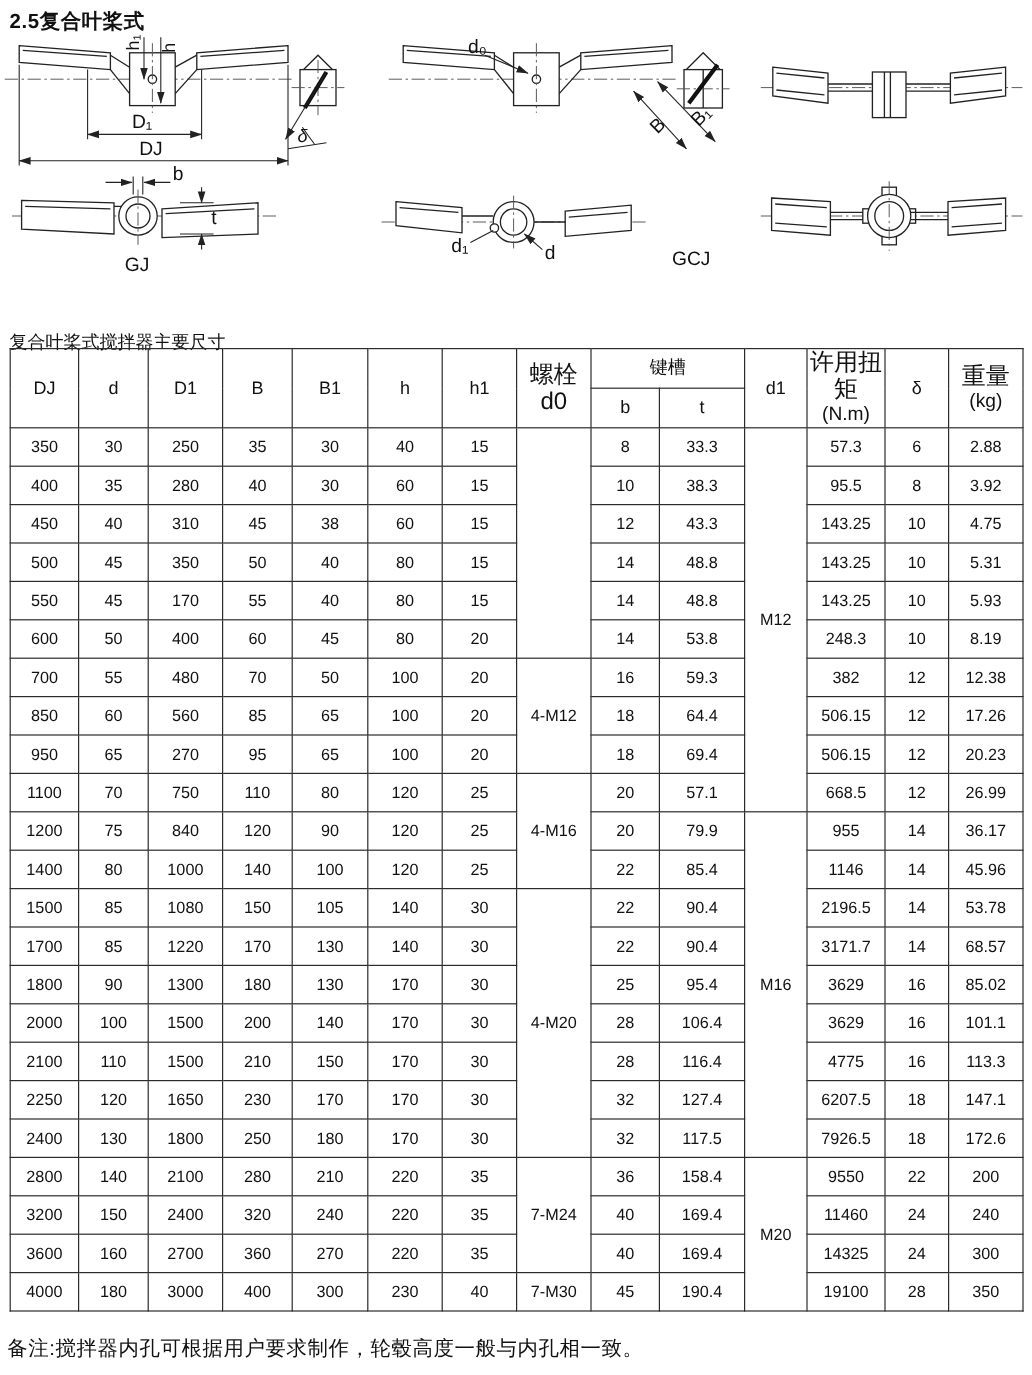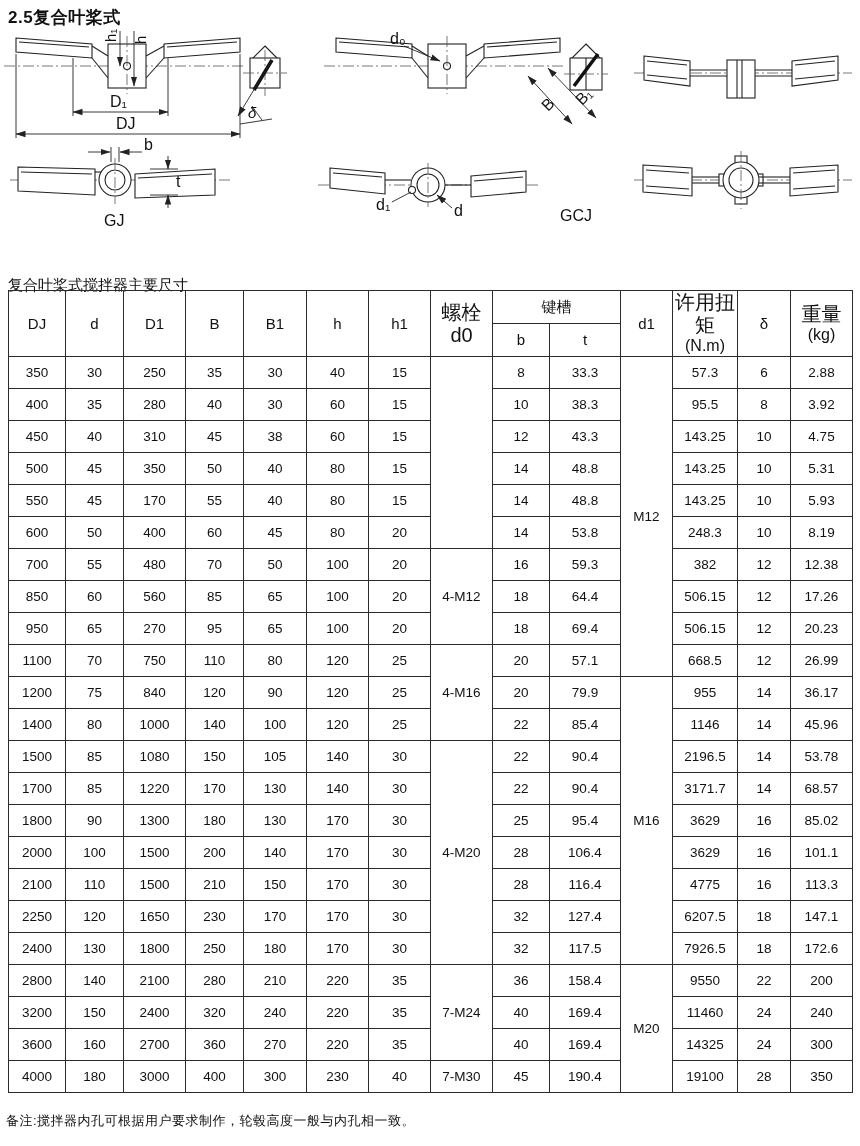--- a/index.html
+++ b/index.html
@@ -9,21 +9,21 @@
   .drawings{position:absolute;left:0;top:28px;width:860px;height:222px;}
   .caption{position:absolute;left:8px;top:276px;font-size:15px;}
   .tbl-wrap{position:absolute;left:8px;top:290px;width:845px;}
   table{border-collapse:collapse;table-layout:fixed;width:845px;font-size:14px;}
   th,td{border:1px solid #2b2b2b;text-align:center;vertical-align:middle;
     padding:0;line-height:1.15;font-weight:normal;overflow:hidden;}
   thead th{height:32px;font-size:15px;}
   thead th .sub{font-size:16px;}
   thead th .two{font-size:20px;}
   tbody td{height:31px;font-size:13.5px;}
-  .footnote{position:absolute;left:6px;top:1112px;font-size:13px;letter-spacing:.5px;}
+  .footnote{position:absolute;left:6px;top:1112px;font-size:17px;letter-spacing:.5px;}
   
   .ln{fill:none;stroke:#222;stroke-width:1.1px;}
   .fl{fill:#fff;stroke:#222;stroke-width:1.1px;}
   .thk{fill:none;stroke:#111;stroke-width:3.5px;}
   .cl{fill:none;stroke:#555;stroke-width:.8px;stroke-dasharray:11 3 2 3;}
   .dim{fill:none;stroke:#222;stroke-width:.9px;}
   .dlabel{font-family:"Liberation Sans",sans-serif;font-size:15px;fill:#111;}
   .dlabel.big{font-size:16px;}
   .dlabel.it{font-style:italic;}
 </style>

